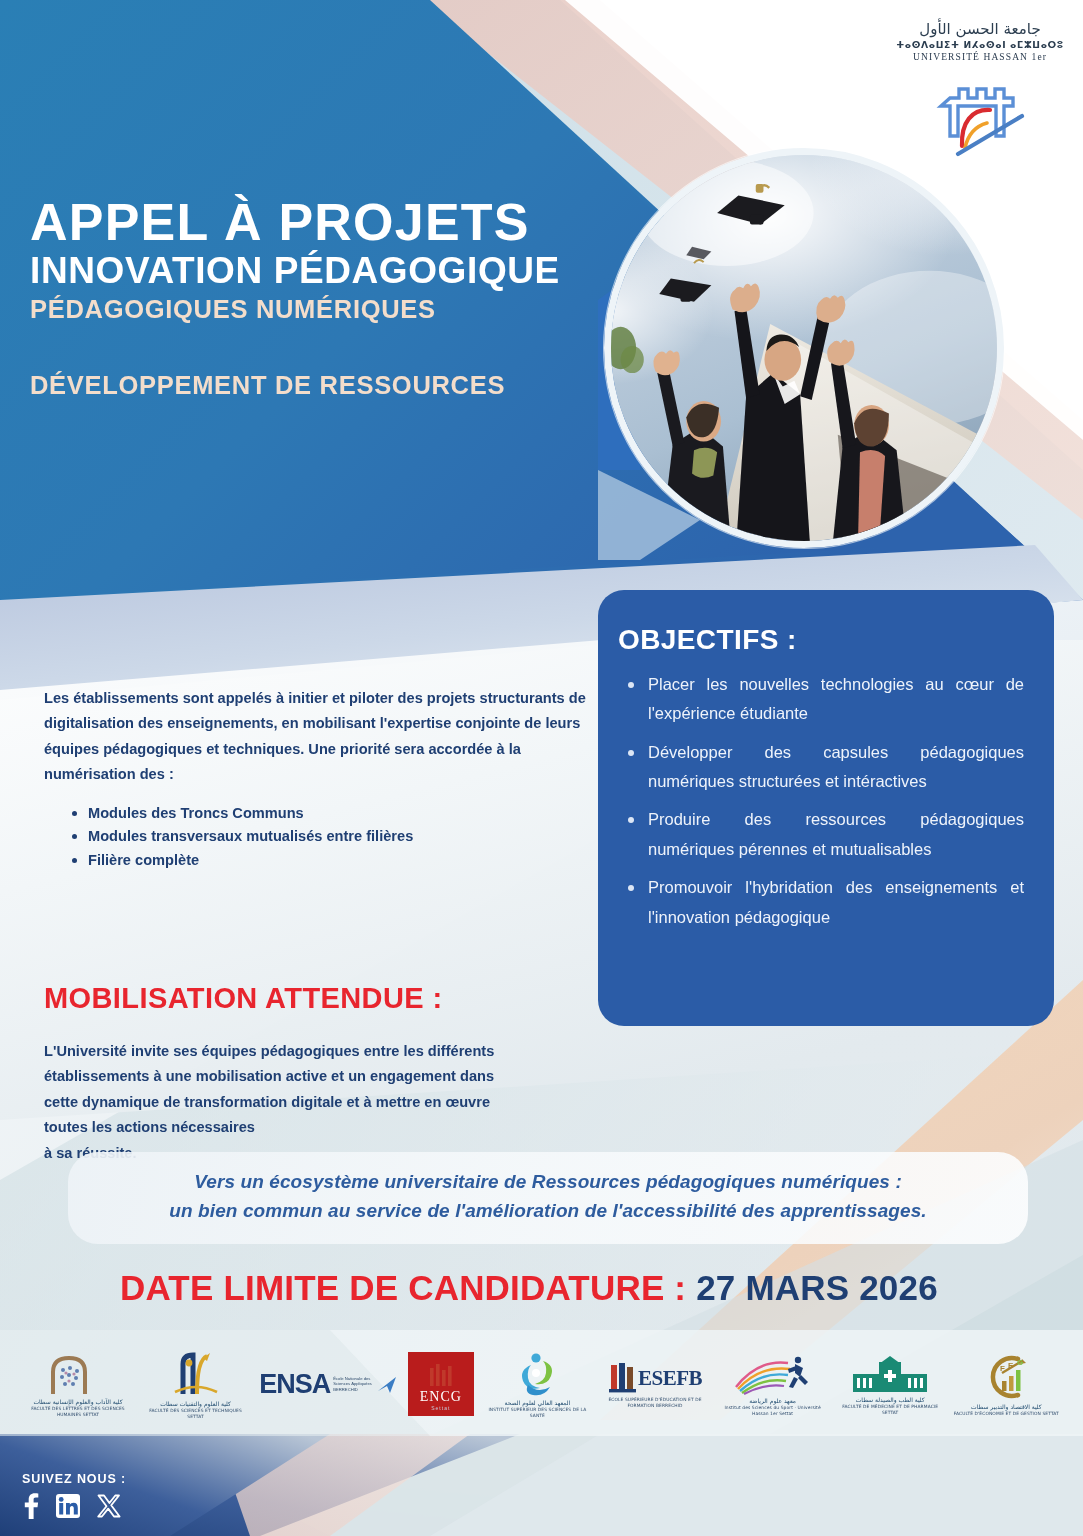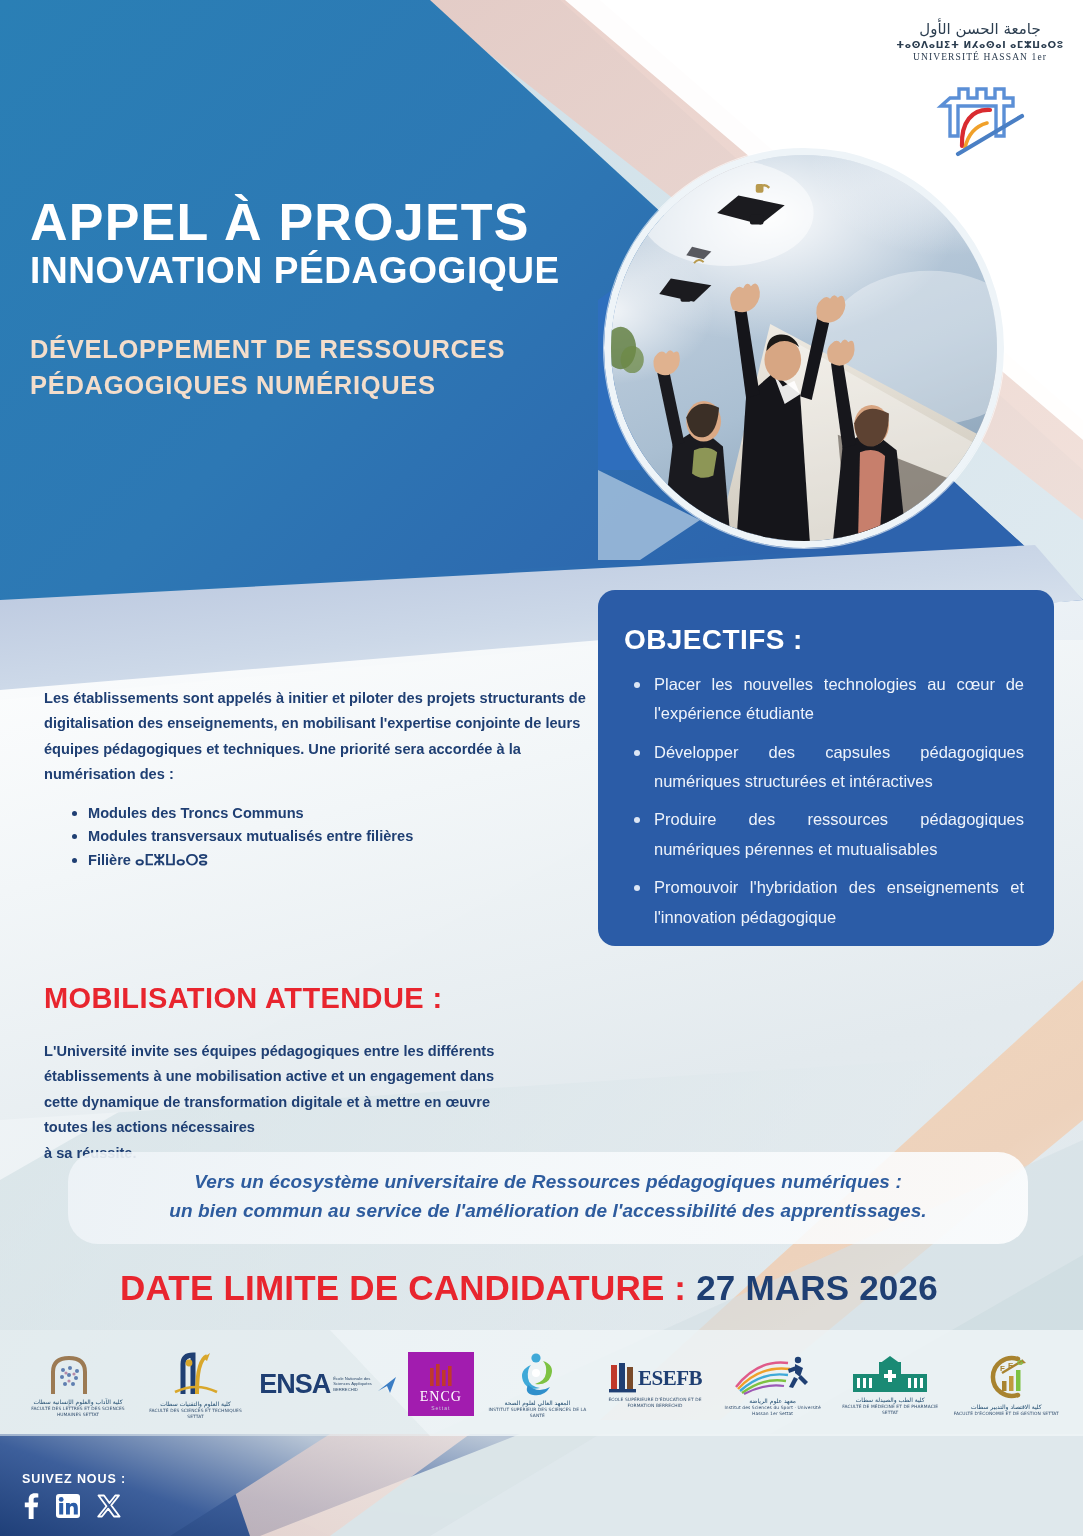--- a/index.html
+++ b/index.html
@@ -78,23 +78,23 @@
   }
 
   .prio{position:absolute;left:44px;top:686px;width:560px;z-index:5;}
   .prio .sec-head{margin-bottom:18px;}
 
   .mobi{position:absolute;left:44px;top:982px;width:570px;z-index:5;}
   .mobi .sec-head{margin-bottom:24px;}
 
   
   .obj{
-    position:absolute;left:598px;top:590px;width:456px;height:356px;
-    background:#2b5ca7;border-radius:17px;z-index:5;
-    padding:34px 26px 10px 26px;
+    position:absolute;left:598px;top:590px;width:456px;height:436px;
+    background:#2b5ca7;border-radius:26px;z-index:5;
+    padding:34px 26px 10px 20px;
   }
   .obj h2{
     margin:0 0 14px 0;font-size:28px;font-weight:bold;color:#ffffff;
     letter-spacing:.4px;
   }
   .obj ul{list-style:none;margin:0;padding:0 4px 0 6px;}
   .obj li{
     position:relative;padding-left:24px;margin-bottom:9px;
     font-size:16.5px;color:#eef3fb;line-height:1.78;
     text-align:justify;text-justify:inter-word;
@@ -347,30 +347,30 @@
         <path d="M258 308 q16 -6 26 4 l-6 88 l-22 0 z" fill="#c77f6c"></path>
         <path d="M240 304 L228 216 L240 212 L254 300 Z" fill="#17171c"></path>
         <path d="M226 214 q-5 -13 3 -19 q5 -5 9 0 q4 -7 8 -1 q5 -4 6 3 q2 11 -6 18 q-10 7 -20 -1z" fill="#dcae8c"></path>
       </g>
     </svg>
   </div>
 
   <div class="titles">
     <div class="t-main">APPEL À PROJETS</div>
     <div class="t-sub">INNOVATION  PÉDAGOGIQUE</div>
+    <div class="t-third" style="margin-top:2px">PÉDAGOGIQUES NUMÉRIQUES</div>
     <div class="t-third">DÉVELOPPEMENT DE RESSOURCES</div>
-    <div class="t-third" style="margin-top:2px">PÉDAGOGIQUES NUMÉRIQUES</div>
   </div>
 
   <div class="prio">
     <div class="body-txt">Les établissements sont appelés à initier et piloter des projets structurants  de digitalisation des enseignements, en mobilisant l'expertise conjointe de leurs équipes pédagogiques et techniques. Une priorité sera accordée à la numérisation des :</div>
     <ul class="bullets">
       <li>Modules des Troncs Communs</li>
       <li>Modules transversaux mutualisés entre filières</li>
-      <li>Filière ⴰⵎⵣⵡⴰⵔⵓ</li>
+      <li>Filière complète</li>
     </ul>
   </div>
 
   <div class="obj">
     <h2>OBJECTIFS :</h2>
     <ul>
       <li>Placer les nouvelles technologies au cœur de l'expérience étudiante</li>
       <li>Développer des capsules pédagogiques numériques structurées et intéractives</li>
       <li>Produire des ressources pédagogiques numériques pérennes et mutualisables</li>
       <li>Promouvoir l'hybridation des enseignements et l'innovation pédagogique</li>
@@ -448,21 +448,21 @@
         <span style="font-size:27px;font-weight:bold;color:#1f3f73;letter-spacing:-1px;">ENSA</span>
         <span style="font-size:4.2px;color:#2d4a6b;line-height:1.3;max-width:40px;text-align:left;">École Nationale des Sciences Appliquées BERRECHID</span>
         <svg width="22" height="22" viewBox="0 0 22 22">
           <path d="M2 18 L20 4 L14 20 L11 13 Z" fill="#3b7dc4"></path>
         </svg>
       </div>
       <div class="cap"></div>
     </div>
 
     <div class="logo-item">
-      <div class="glyph" style="width:66px;height:64px;background:#a21caf;flex-direction:column;">
+      <div class="glyph" style="width:66px;height:64px;background:#b91c1c;flex-direction:column;">
         <svg width="30" height="22" viewBox="0 0 30 22" style="margin-top:6px">
           <rect x="4" y="4" width="3.6" height="18" fill="#c0392b"></rect>
           <rect x="10" y="0" width="3.6" height="22" fill="#c0392b"></rect>
           <rect x="16" y="6" width="3.6" height="16" fill="#c0392b"></rect>
           <rect x="22" y="2" width="3.6" height="20" fill="#c0392b"></rect>
         </svg>
         <div style="font-family:'Liberation Serif',serif;font-size:14px;color:#fff;letter-spacing:1px;margin-top:3px;">ENCG</div>
         <div style="font-size:5px;color:#c8cedd;letter-spacing:1px;">Settat</div>
       </div>
       <div class="cap"></div>

